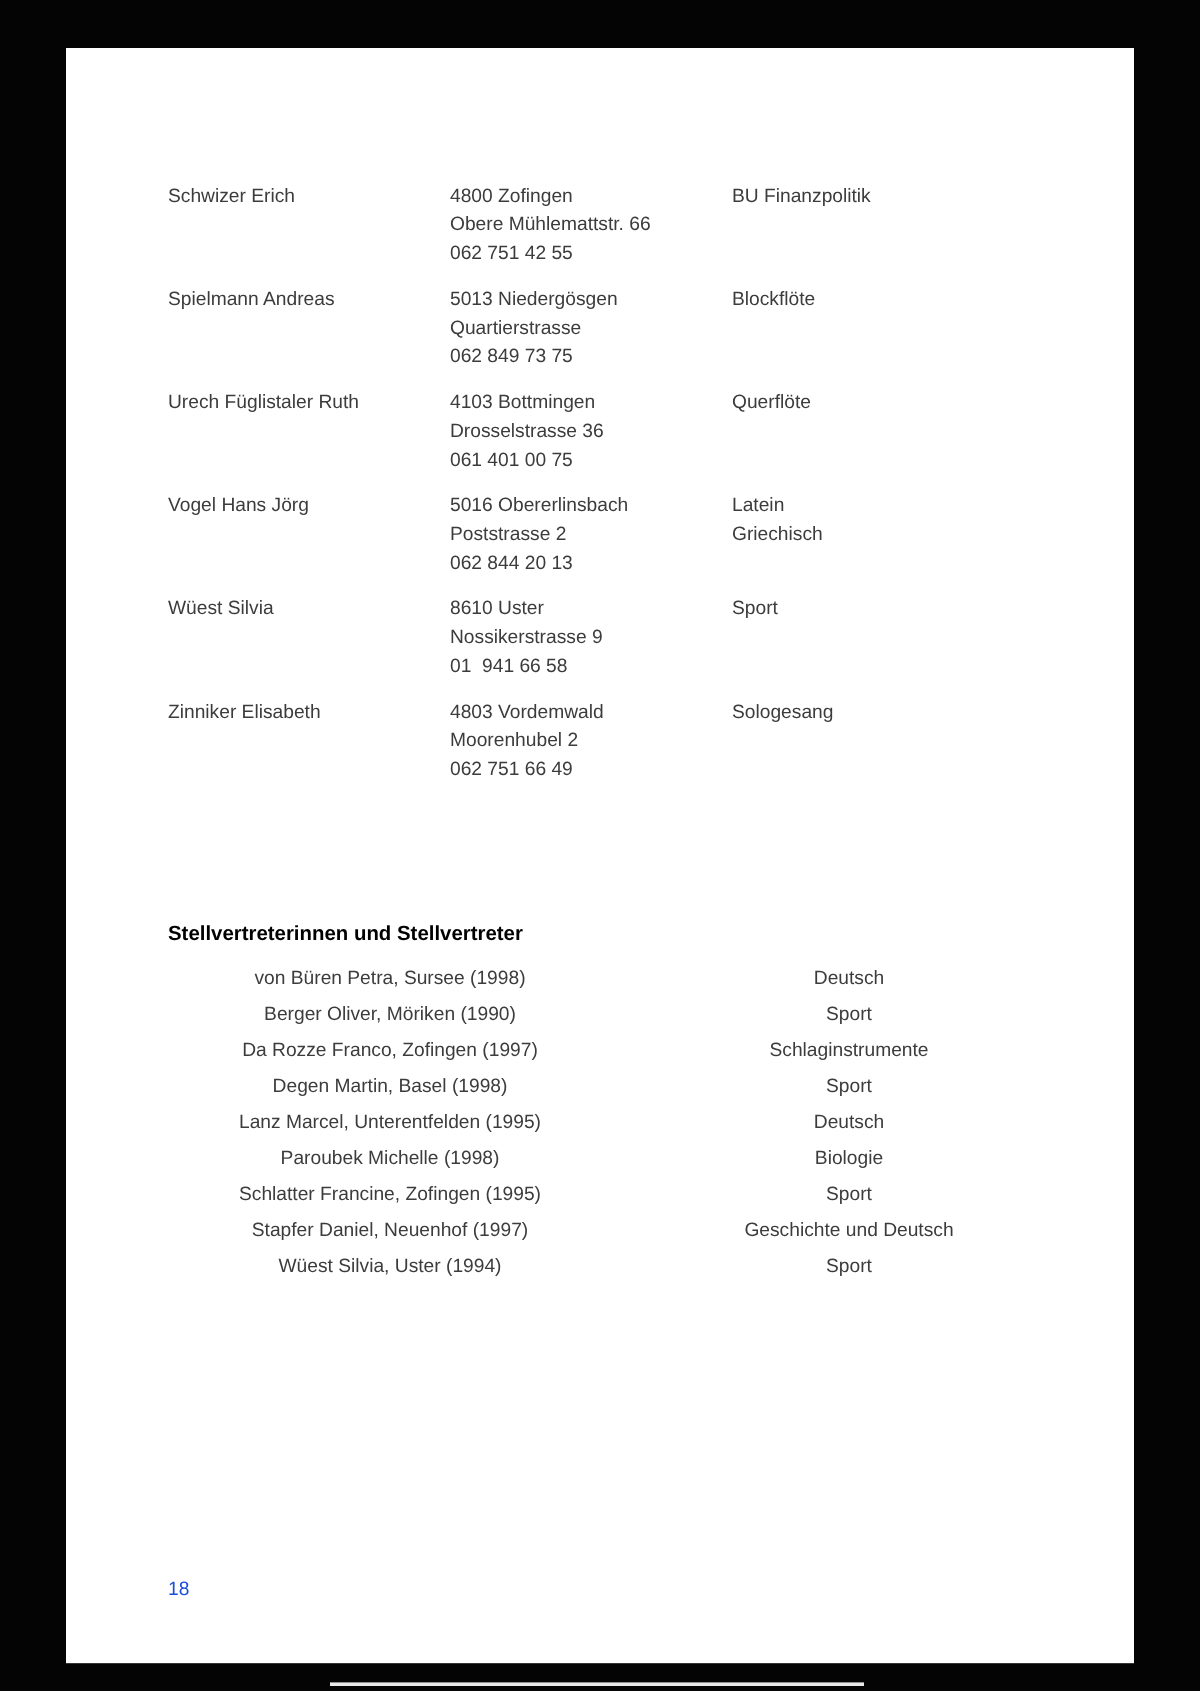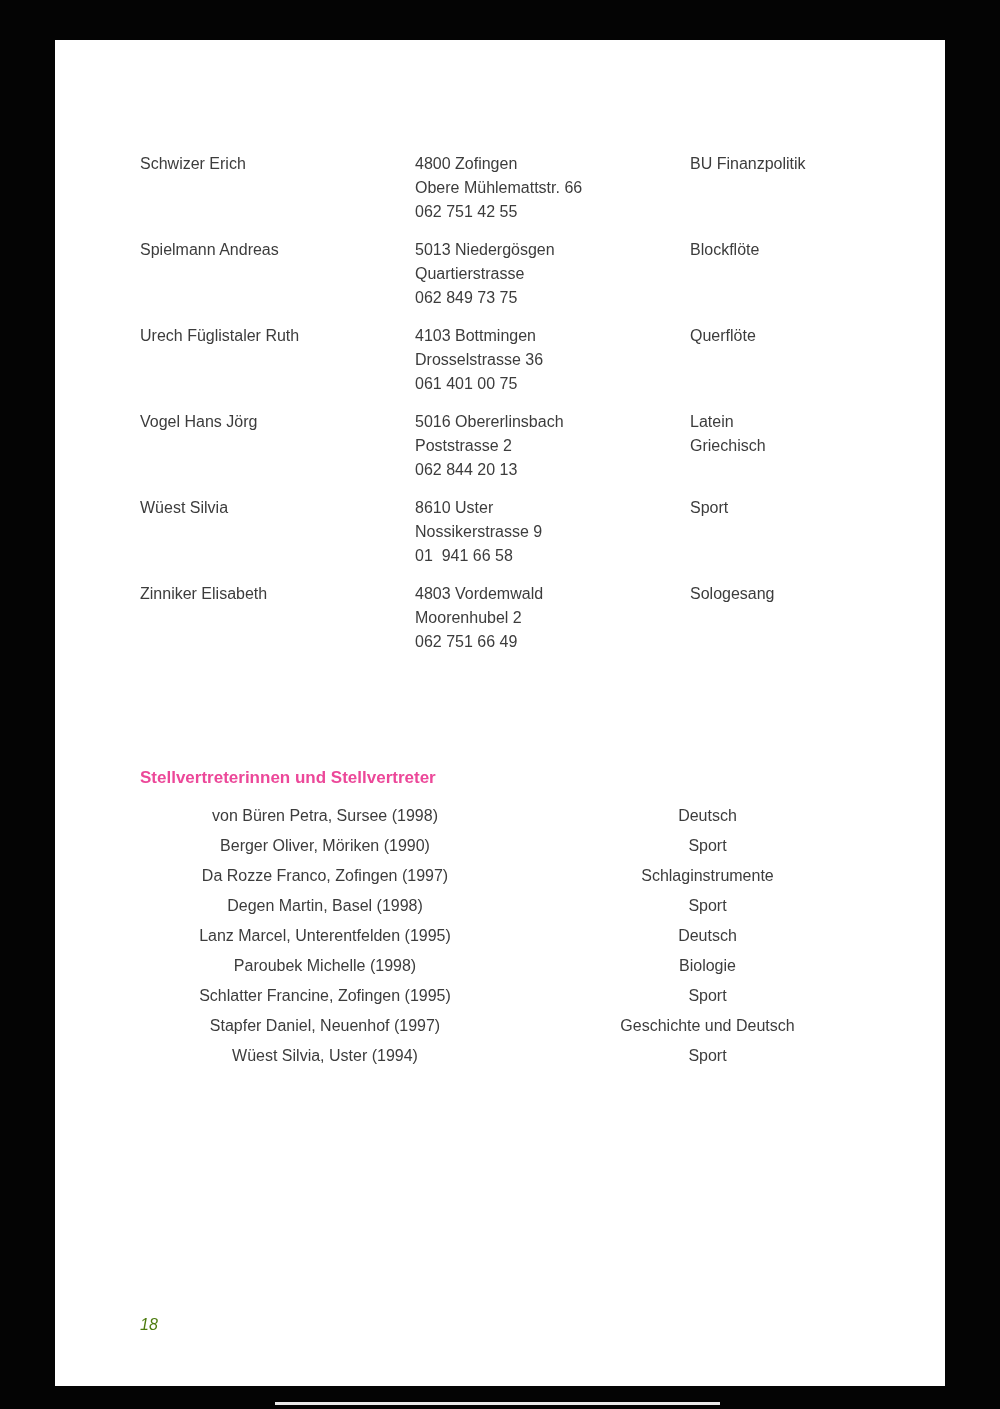--- a/index.html
+++ b/index.html
@@ -33,39 +33,38 @@
     background: #e9e9e9;
   }
   .content {
     padding: 112px 40px 0 85px;
     font-size: 16px;
     line-height: 24px;
   }
   .staff-row {
     display: flex;
     margin-bottom: 14px;
-    gap: 40px;
   }
   .staff-row .name-col {
     width: 235px;
     flex: 0 0 235px;
   }
   .staff-row .address-col {
     width: 235px;
     flex: 0 0 235px;
     white-space: pre-wrap;
   }
   .staff-row .subject-col {
     flex: 1 1 auto;
   }
   .section-heading {
     margin: 112px 0 11px 0;
     font-size: 17px;
     font-weight: bold;
-    color: #ec4899;
+    color: #000000;
     line-height: 24px;
   }
   .deputy-row {
     display: flex;
     line-height: 30px;
   }
   .deputy-row .dep-name-col {
     width: 370px;
     flex: 0 0 370px;
     text-align: center;
@@ -73,22 +72,21 @@
   .deputy-row .dep-subject-col {
     flex: 1 1 auto;
     text-align: center;
   }
   .page-number {
     position: absolute;
     left: 85px;
     top: 1273px;
     font-size: 16px;
     line-height: 24px;
-    color: #4d7c0f;
-    font-style: italic;
+    color: #1d4ed8;
   }
 </style>
 </head>
 <body>
 
 <div class="scan-bg">
   <div class="page">
     <div class="content">
 
       <div id="staff-list">

